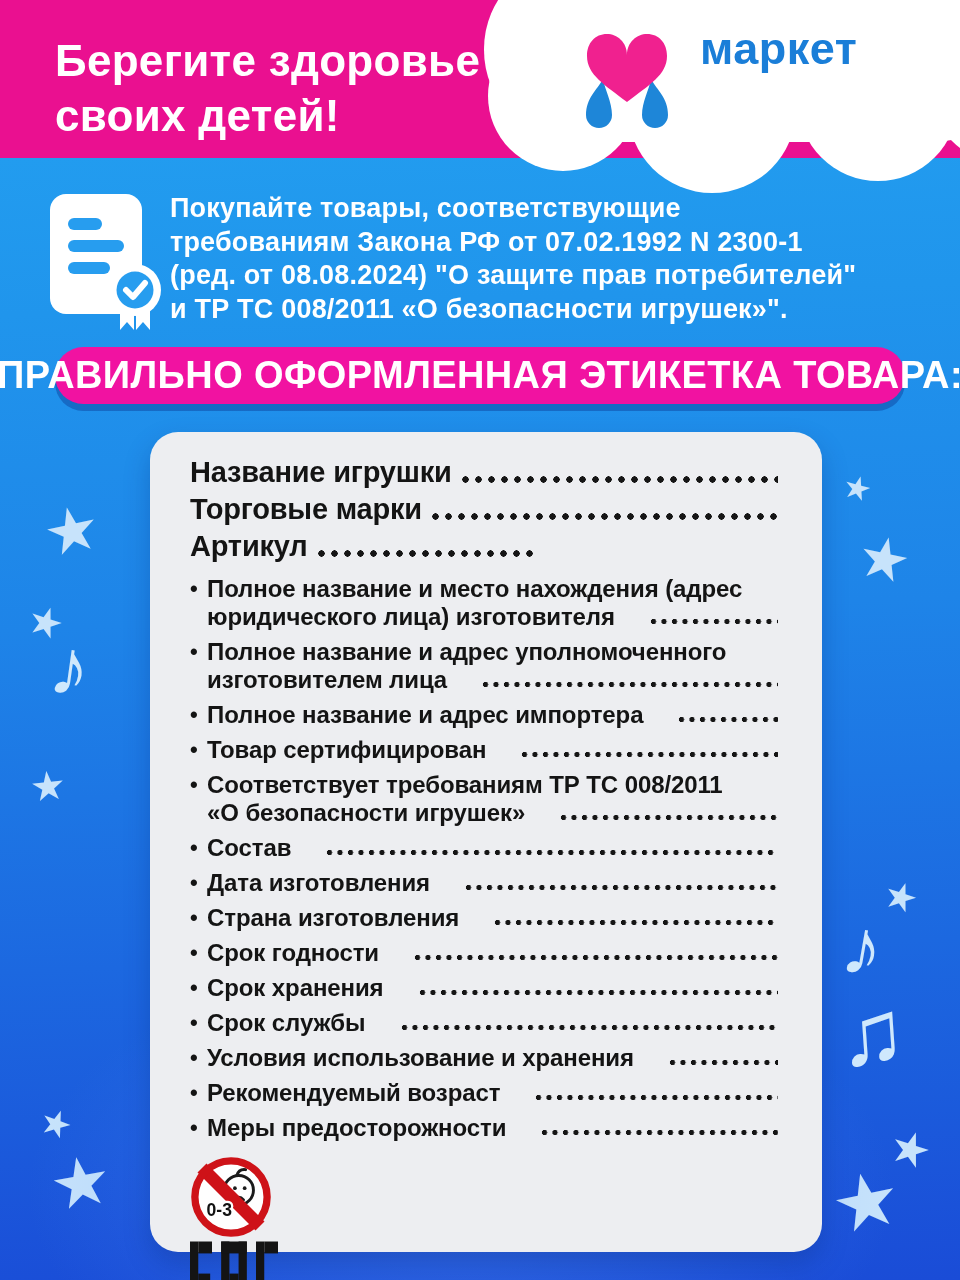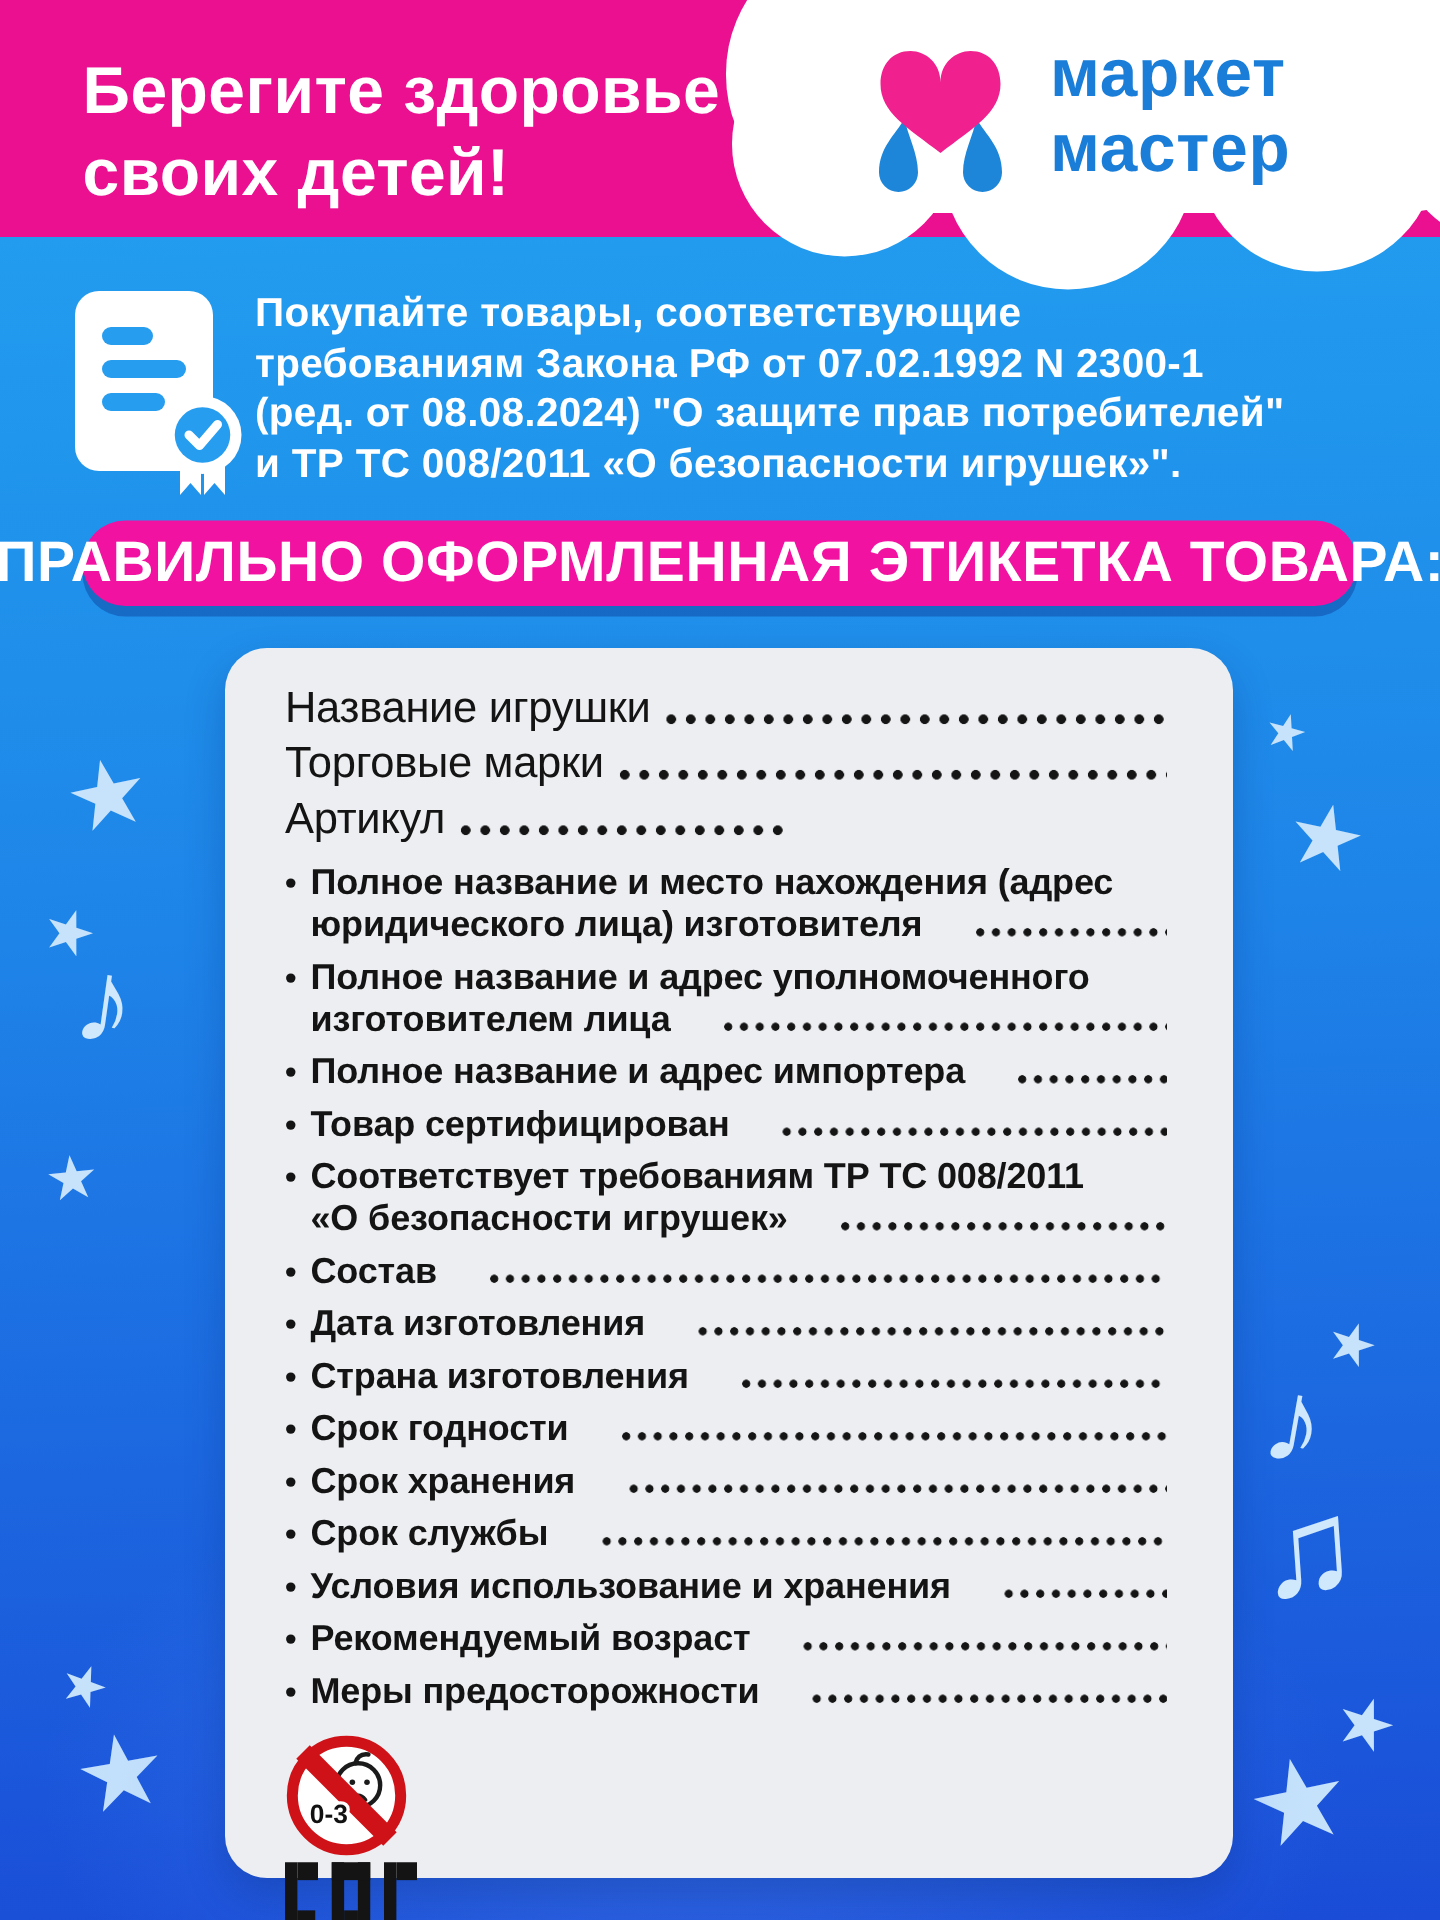--- a/index.html
+++ b/index.html
@@ -35,21 +35,21 @@
 
   
   .pill{position:absolute;left:55px;top:347px;width:850px;height:57px;background:#F112A1;border-radius:29px;
     box-shadow:0 7px 0 rgba(13,70,160,.50);z-index:1;display:flex;align-items:center;justify-content:center;}
   .pill span{color:#fff;font-weight:800;font-size:38px;letter-spacing:.4px;white-space:nowrap;}
 
   
   .card{position:absolute;left:150px;top:432px;width:672px;height:820px;background:#EDEEF1;border-radius:28px;
     box-shadow:0 12px 26px rgba(8,40,120,.28);z-index:1;box-sizing:border-box;padding:22px 44px 18px 40px;color:#141414;}
   .hrow{display:flex;line-height:37px;height:37px;}
-  .hlabel{font-weight:400;font-size:29px;white-space:nowrap;letter-spacing:-.2px;}
+  .hlabel{font-weight:700;font-size:29px;white-space:nowrap;letter-spacing:-.2px;}
   .leader{background-repeat:repeat-x;}
   .leader.h{flex:1;align-self:flex-end;height:9px;margin:0 0 7px 9px;
     background-image:radial-gradient(circle at 4.5px 4.5px,#151515 3px,transparent 3.4px);background-size:13px 9px;}
   .leader.h.short{flex:0 0 218px;}
   .items{list-style:none;margin:10px 0 0 0;padding:0;}
   .items li{position:relative;padding-left:17px;margin-bottom:7px;font-weight:800;font-size:24px;line-height:28px;letter-spacing:-.1px;}
   .items li::before{content:"•";position:absolute;left:0;top:0;font-size:22px;}
   .items .line.last{display:flex;gap:28px;}
   .items .line.last span{white-space:nowrap;}
   .leader.i{flex:1;align-self:flex-end;height:7px;margin:0 0 6px 7px;
@@ -84,21 +84,20 @@
     <i class="b b3"></i>
     <i class="b b4"></i>
 </div>
 <svg class="logo-mark" width="84" height="104" viewBox="0 0 84 104">
   <path fill="#1E86D8" d="M18,54 C12,65 1,73 1,90 A13,13 0 1 0 27,90 C27,77 20,65 18,54 Z"></path>
   <path fill="#1E86D8" d="M66,54 C72,65 83,73 83,90 A13,13 0 1 1 57,90 C57,77 64,65 66,54 Z"></path>
   <path fill="#F0218F" d="M42,30 C42,17 32,9 22,9 C10,9 2,18 2,31 C2,50 20,60 42,77 C64,60 82,50 82,31 C82,18 74,9 62,9 C52,9 42,17 42,30 Z"></path>
 </svg>
 <div class="logo-text">
   <div>маркет</div>
-  <div>мастер</div>
 </div>
 
 <svg class="cert-icon" width="114" height="142" viewBox="0 0 114 142">
   <rect x="2" y="4" width="92" height="120" rx="16" fill="#fff"></rect>
   <rect x="20" y="28" width="34" height="12" rx="6" fill="#279DEF"></rect>
   <rect x="20" y="50" width="56" height="12" rx="6" fill="#279DEF"></rect>
   <rect x="20" y="72" width="42" height="12" rx="6" fill="#279DEF"></rect>
   <polygon points="72,110 86,110 86,140 79,132 72,140" fill="#fff"></polygon>
   <polygon points="88,110 102,110 102,140 95,132 88,140" fill="#fff"></polygon>
   <circle cx="87" cy="100" r="26" fill="#fff"></circle>

